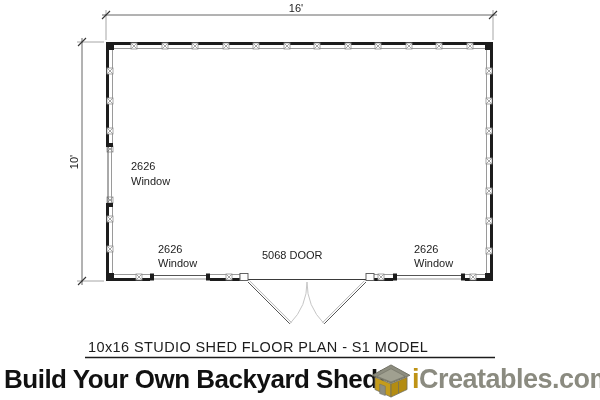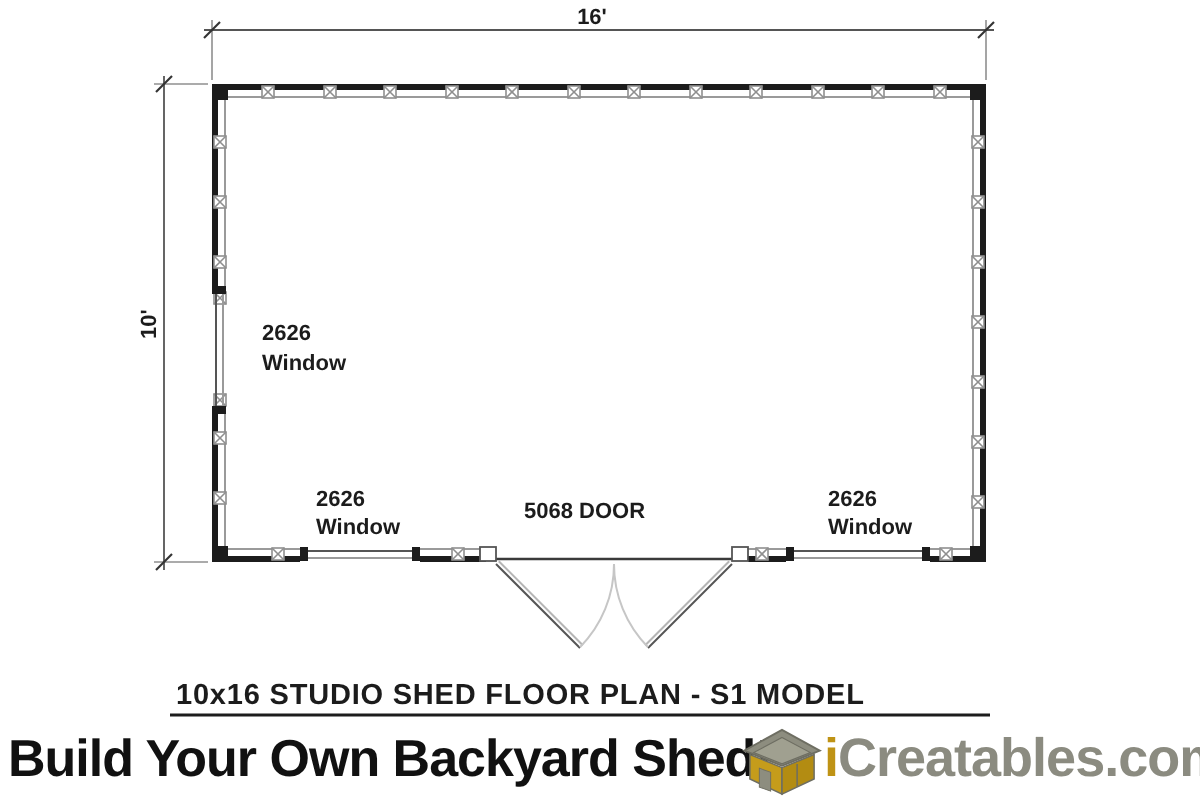--- a/index.html
+++ b/index.html
@@ -1,20 +1,20 @@
 <!DOCTYPE html>
 <html><head>
 <meta charset="utf-8">
 <style>
   html,body{margin:0;padding:0;}
   body{
     width:600px;height:400px;overflow:hidden;background:#ffffff;
     font-family:"Liberation Sans", sans-serif;position:relative;
   }
-  .plan-area{position:absolute;left:0;top:0;width:600px;height:362px;font-weight:bold;}
+  .plan-area{position:absolute;left:0;top:0;width:600px;height:362px;}
   .plan-svg{display:block;}
   svg text{fill:#1c1c1c;}
   .dim-text{font-size:11px;}
   .label-text{font-size:11px;}
   .title-text{font-size:14.5px;letter-spacing:.4px;}
   .banner{position:absolute;left:0;top:362px;width:600px;height:38px;background:#ffffff;}
   .slogan{
     position:absolute;left:4px;top:2px;
     font-size:26px;font-weight:bold;color:#111111;letter-spacing:-0.5px;white-space:nowrap;
   }

